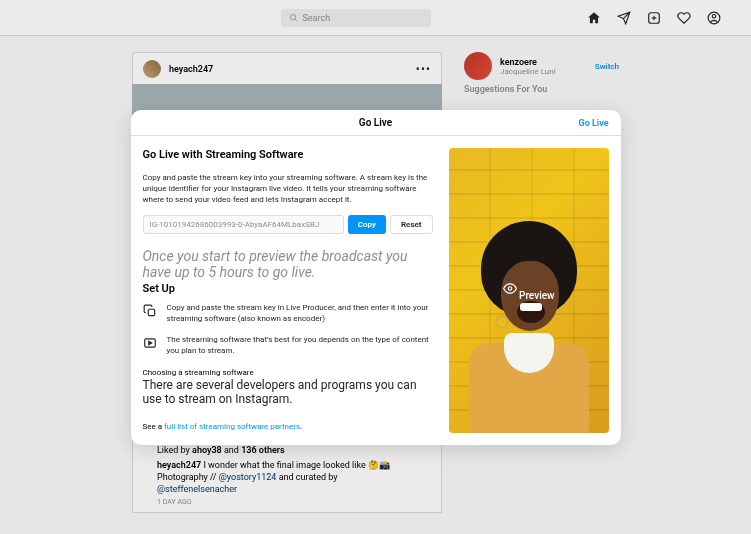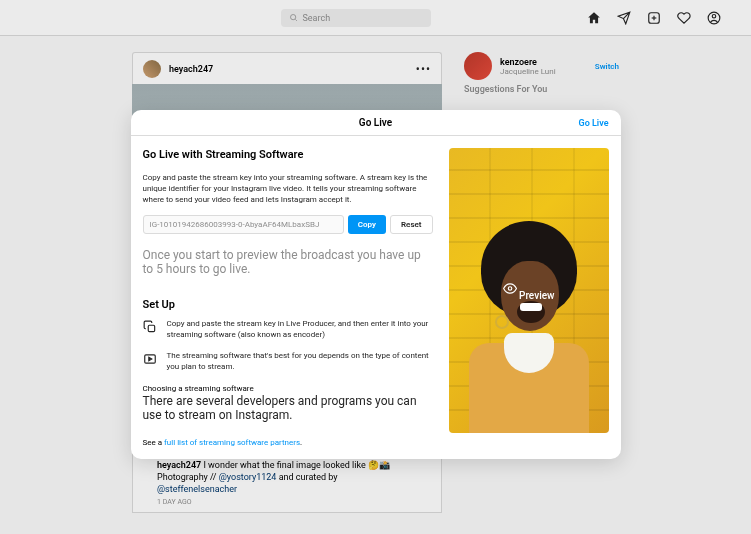--- a/index.html
+++ b/index.html
@@ -40,21 +40,21 @@
 .modal-action{position:absolute;right:12px;color:#0095f6;font-size:9px;font-weight:600}
 .modal-body{display:flex;padding:12px;gap:16px}
 .modal-left{flex:1;font-size:9px}
 .ml-title{font-size:11px;font-weight:600;margin-bottom:12px}
 .ml-desc{font-size:8px;color:#262626;line-height:1.35;margin-bottom:10px}
 .key-row{display:flex;gap:4px;margin-bottom:14px}
 .key-input{flex:1;border:1px solid #dbdbdb;border-radius:3px;padding:4px 6px;font-size:8px;color:#8e8e8e;background:#fafafa}
 .btn{border-radius:3px;padding:4px 10px;font-size:8px;font-weight:600;cursor:pointer}
 .btn-primary{background:#0095f6;color:#fff;border:none}
 .btn-secondary{background:#fff;border:1px solid #dbdbdb;color:#262626}
-.hint{font-size:12px;color:#8e8e8e;margin-bottom:22px}
+.hint{font-size:14px;color:#8e8e8e;font-style:italic;margin-bottom:2px}
 .setup-title{font-size:11px;font-weight:600;margin-bottom:8px}
 .setup-item{display:flex;gap:10px;margin-bottom:10px}
 .setup-icon{width:14px;height:14px;flex-shrink:0;margin-top:1px}
 .setup-text{font-size:8px;color:#262626;line-height:1.35}
 .choosing{font-size:8px;margin-top:4px;line-height:1.4}
 .choosing-sub{font-size:12px;color:#262626;margin-bottom:16px}
 .see{font-size:8px}
 .see a{color:#0095f6;text-decoration:none}
 .preview{width:160px;height:285px;border-radius:4px;background:linear-gradient(135deg,#e8b923 0%,#f0c419 35%,#d99a1e 100%);position:relative;overflow:hidden}
 .brick{position:absolute;inset:0;background-image:repeating-linear-gradient(0deg,transparent 0,transparent 22px,rgba(0,0,0,0.08) 22px,rgba(0,0,0,0.08) 24px),repeating-linear-gradient(90deg,transparent 0,transparent 40px,rgba(0,0,0,0.06) 40px,rgba(0,0,0,0.06) 42px)}

